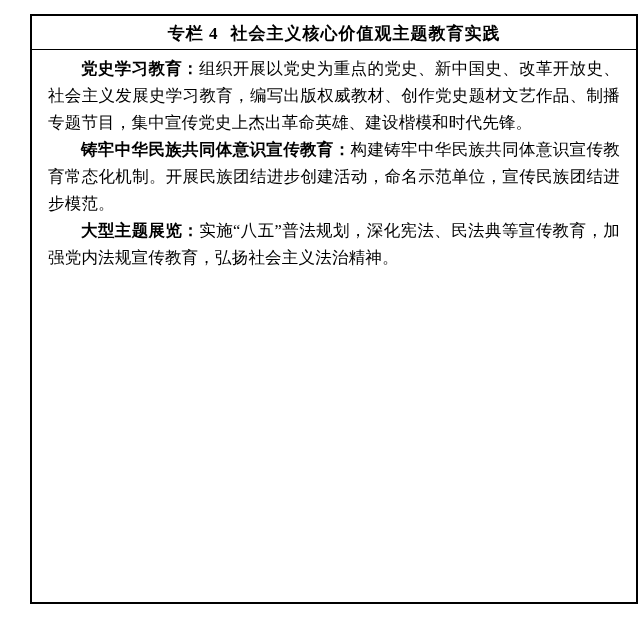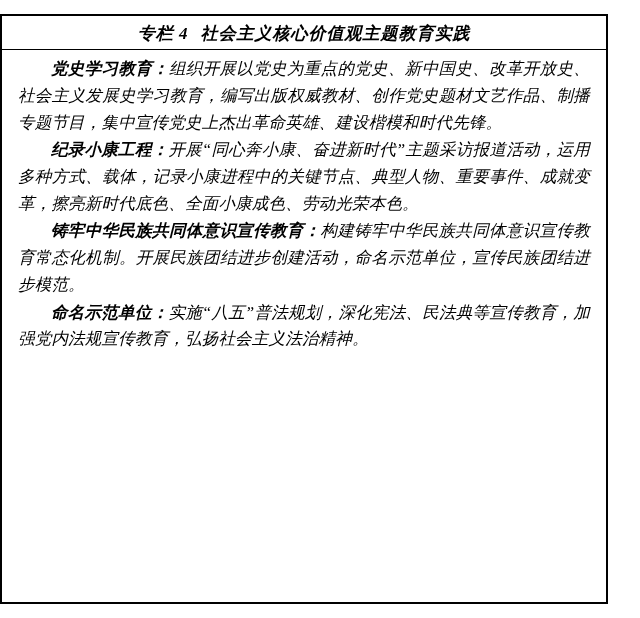--- a/index.html
+++ b/index.html
@@ -11,23 +11,22 @@
     width: 640px;
     height: 618px;
     font-family: "Liberation Serif", "DejaVu Serif", serif;
     color: #000000;
     overflow: hidden;
   }
   .page {
     width: 640px;
     height: 474px;
     box-sizing: border-box;
-    padding: 14px 16px 10px 0;
+    padding: 14px 16px 10px 30px;
     position: relative;
-    font-style: italic;
   }
   .box {
     box-sizing: border-box;
     border-top: 2px solid #000;
     border-bottom: 2px solid #000;
     border-left: 2px solid #000;
     border-right: 2px solid #000;
     width: 608px;
     height: 590px;
     padding: 0;
@@ -79,23 +78,22 @@
     <div class="title-row">
       <span class="t-num">专栏 4</span><span class="t-head">社会主义核心价值观主题教育实践</span>
     </div>
     <div class="title-rule"></div>
 
     <div class="body">
 
       <p class="para"><span class="lead">党史学习教育：</span><span>组织开展以党史为重点的党史、新中国史、改革开放史、社会主义发展史学习教育，编写出版权威教材、创作党史题材文艺作品、制播专题节目，集中宣传党史上杰出革命英雄、建设楷模和时代先锋。</span></p>
 
 
-      <p class="para"><span class="lead">纪录小康工程：</span><span>开展“同心奔小康、奋进新时代”主题采访报道活动，运用多种方式、载体，记录小康进程中的关键节点、典型人物、重要事件、成就变革，擦亮新时代底色、全面小康成色、劳动光荣本色。</span></p>
 
       <p class="para"><span class="lead">铸牢中华民族共同体意识宣传教育：</span><span>构建铸牢中华民族共同体意识宣传教育常态化机制。开展民族团结进步创建活动，命名示范单位，宣传民族团结进步模范。</span></p>
 
 
 
-      <p class="para"><span class="lead">命名示范单位：</span><span>实施“八五”普法规划，深化宪法、民法典等宣传教育，加强党内法规宣传教育，弘扬社会主义法治精神。</span></p>
+      <p class="para"><span class="lead">大型主题展览：</span><span>实施“八五”普法规划，深化宪法、民法典等宣传教育，加强党内法规宣传教育，弘扬社会主义法治精神。</span></p>
 
     </div>
   </div>
 </div>
 
 </body></html>

